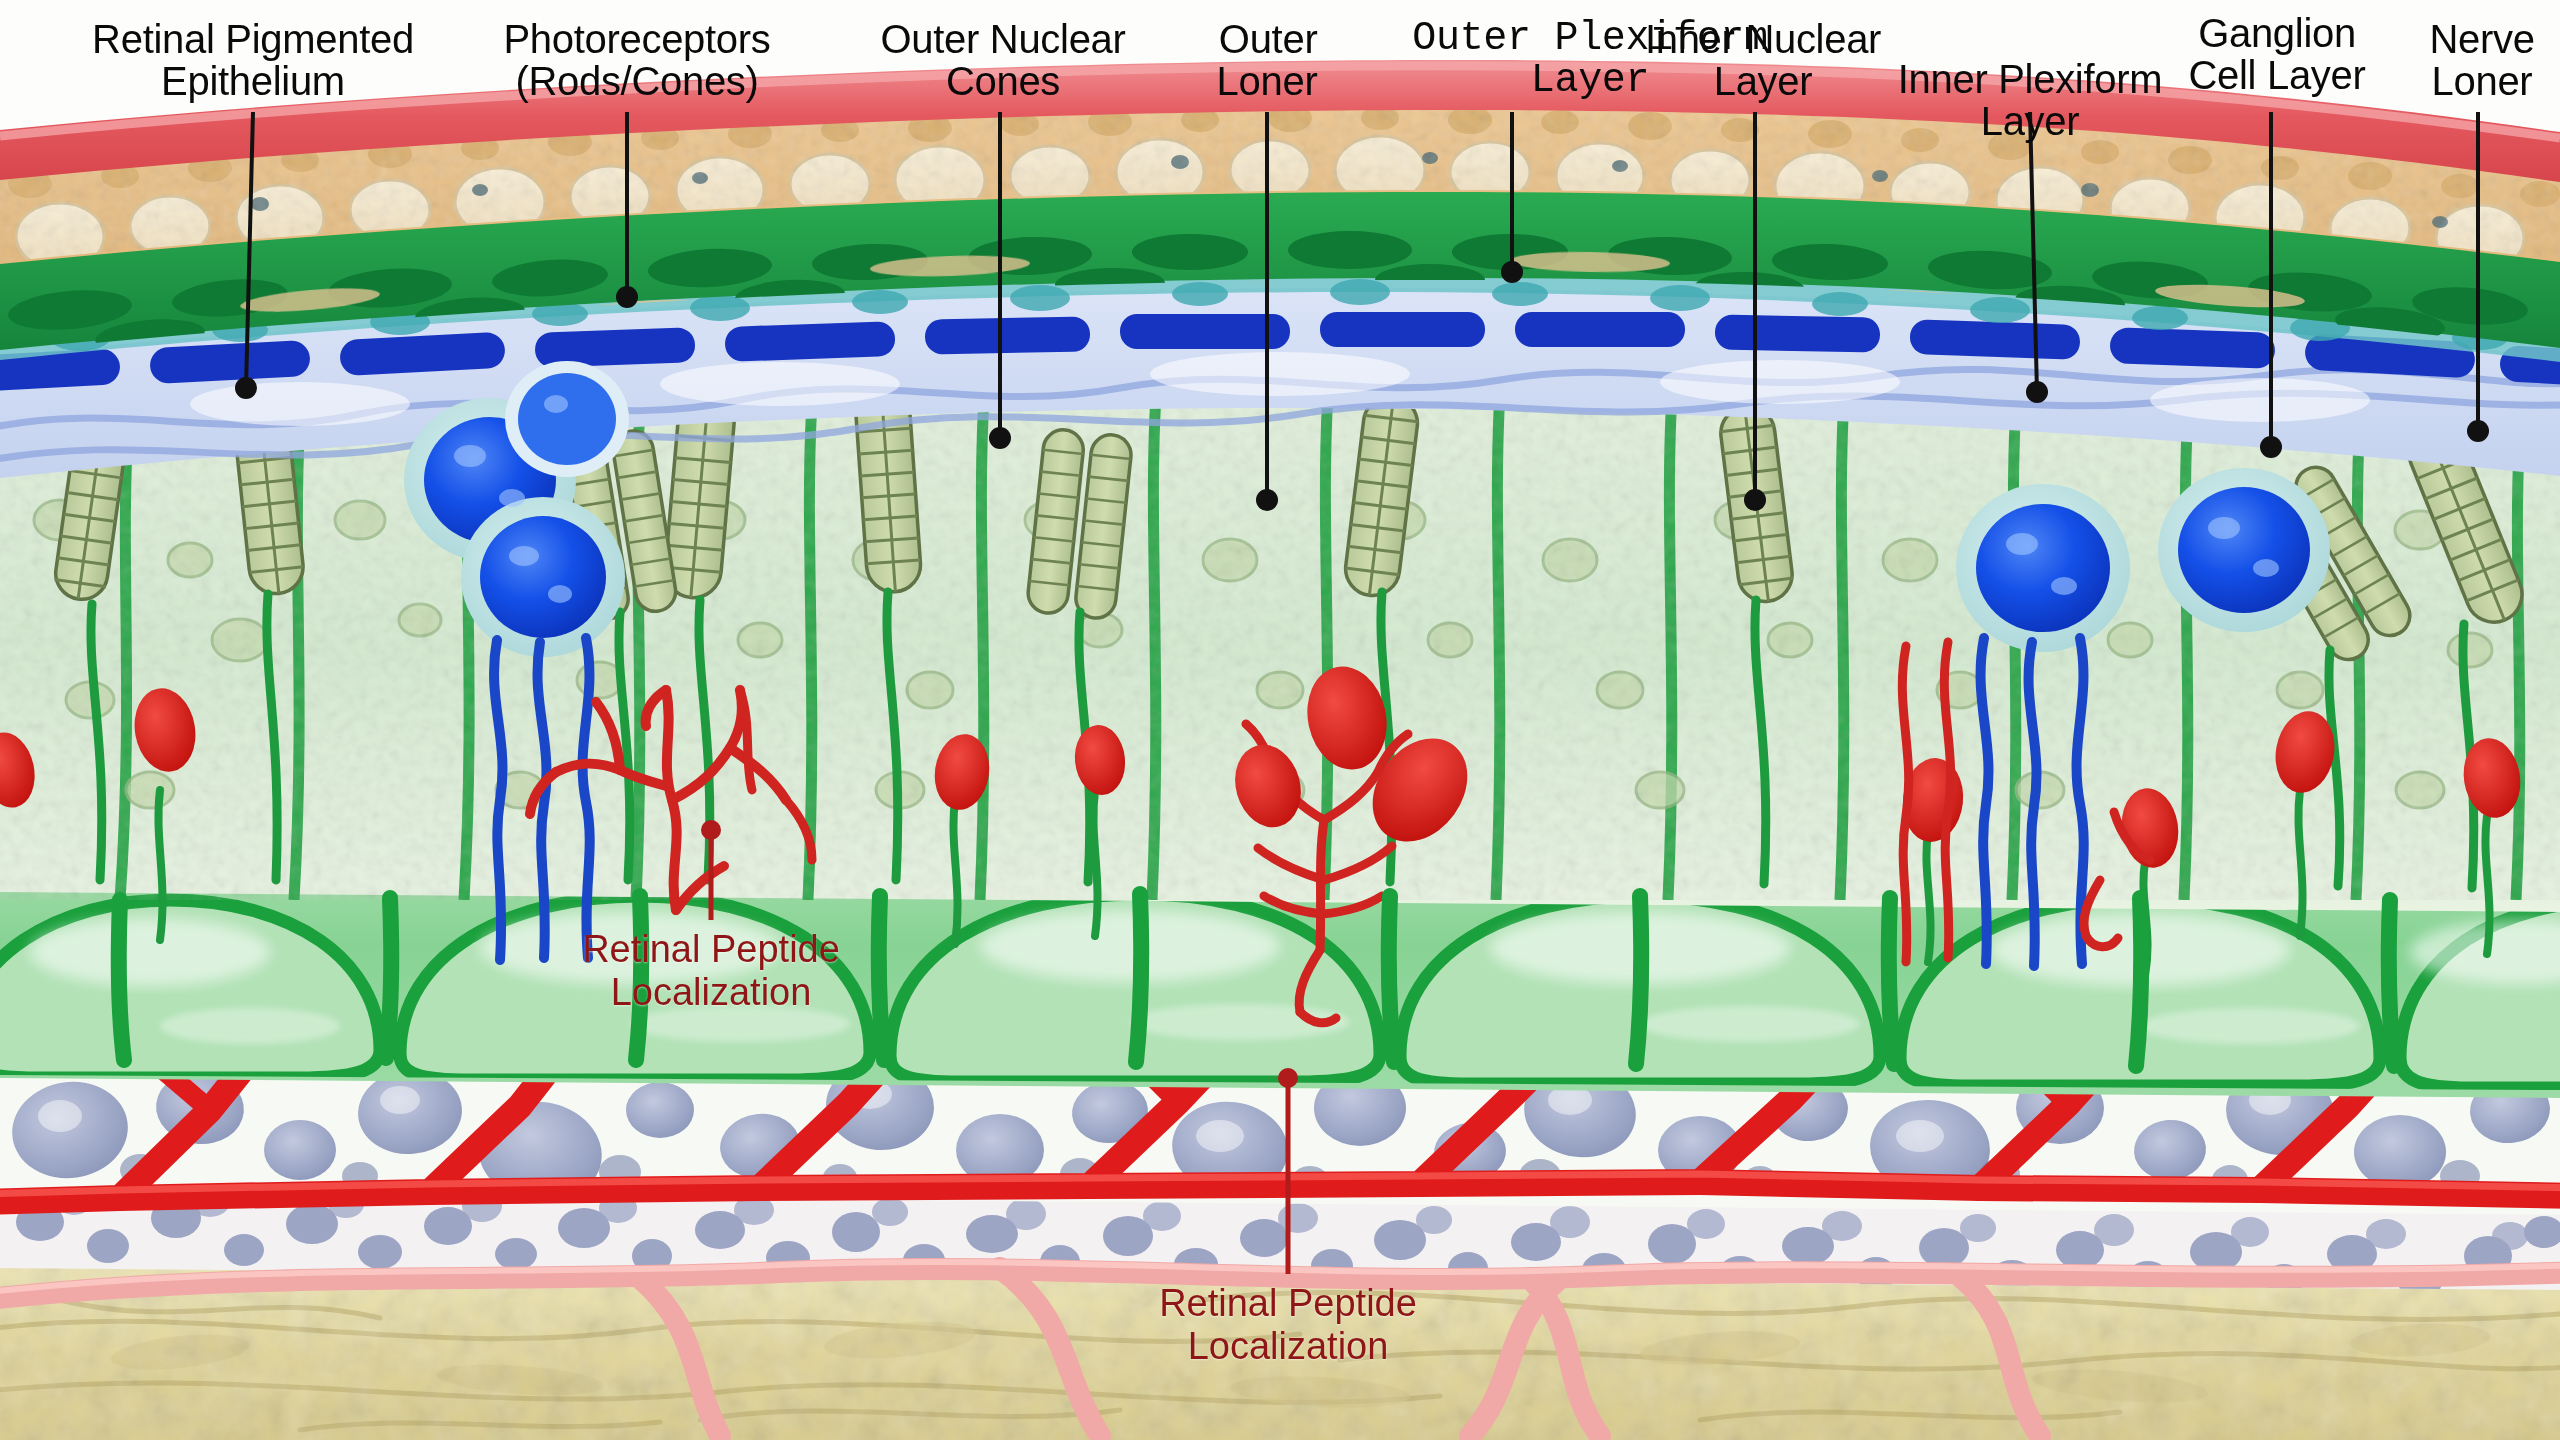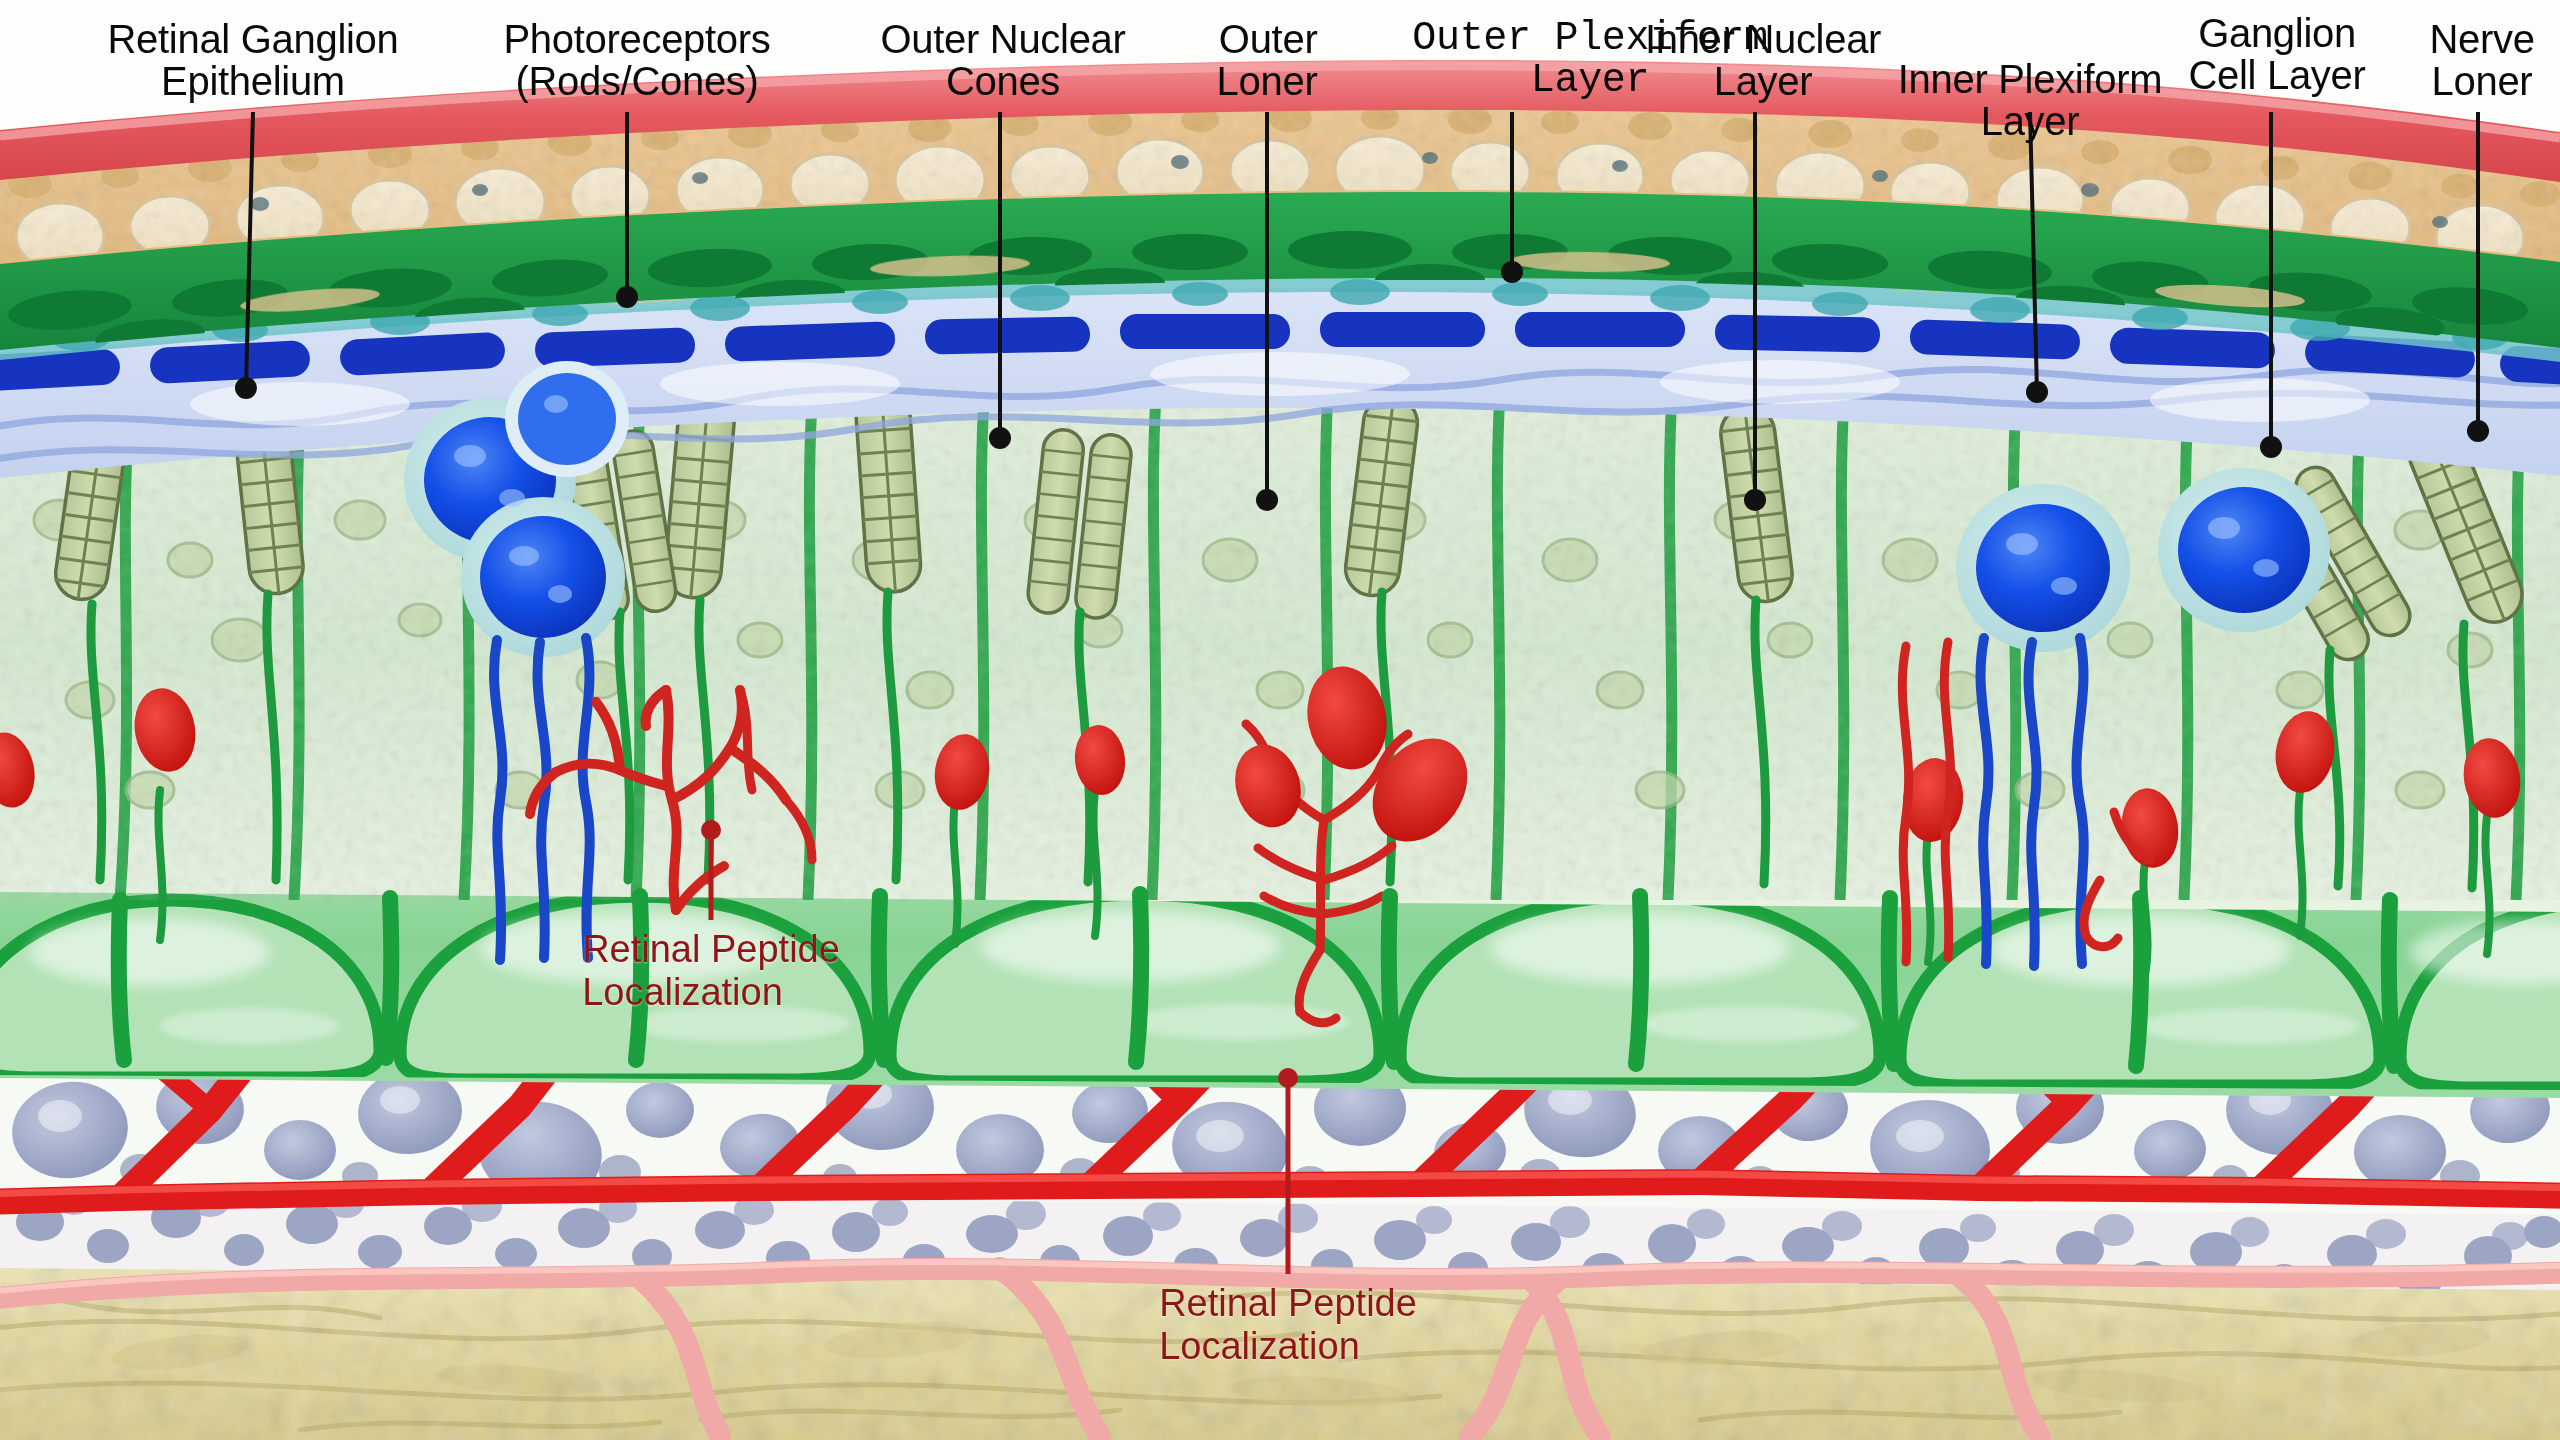--- a/index.html
+++ b/index.html
@@ -3,21 +3,21 @@
 <meta charset="utf-8">
 <title>Retinal Layers Diagram</title>
 <style>
   html,body{margin:0;padding:0;background:#fff;}
   body{font-family:"Liberation Sans",sans-serif;}
   #stage{position:relative;width:2560px;height:1440px;background:#fdfdfb;overflow:hidden;}
   #art{position:absolute;inset:0;width:2560px;height:1440px;}
   .lbl{position:absolute;text-align:center;font-family:"Liberation Sans",sans-serif;
        font-size:40px;line-height:1.06;color:#0a0a0a;white-space:pre-line;
        letter-spacing:-0.3px;transform:translateX(-50%);}
-  .ann{position:absolute;font-family:"Liberation Sans",sans-serif;
+  .ann{position:absolute;text-align:center;font-family:"Liberation Sans",sans-serif;
        font-size:38px;line-height:1.12;color:#8e1616;white-space:pre-line;
        transform:translateX(-50%);text-shadow:0 1px 2px rgba(255,255,255,.55);}
   #leaders{position:absolute;inset:0;width:2560px;height:1440px;pointer-events:none;}
 </style>
 </head>
 <body>
 
 <div id="stage">
 
   <svg id="art" viewBox="0 0 2560 1440" preserveAspectRatio="none">
@@ -940,21 +940,21 @@
       </g>
     <g id="annLeaders" stroke="#b01b1b" stroke-width="5" fill="#b01b1b">
         <line x1="711" y1="920" x2="711" y2="830"></line>
         <circle cx="711" cy="830" r="10" stroke="none"></circle>
         <line x1="1288" y1="1274" x2="1288" y2="1078"></line>
         <circle cx="1288" cy="1078" r="10" stroke="none"></circle>
       </g>
   </svg>
 
   <div id="labelLayer">
-      <div class="lbl" style="left: 253px; top: 18px;">Retinal Ganglion
+      <div class="lbl" style="left: 253px; top: 18px;">Retinal Pigmented
 Epithelium</div>
       <div class="lbl" style="left: 637px; top: 18px;">Photoreceptors
 (Rods/Cones)</div>
       <div class="lbl" style="left: 1003px; top: 18px;">Outer Nuclear
 Cones</div>
       <div class="lbl" style="left: 1267px; top: 18px; text-align: right;">Outer
 Loner</div>
       <div class="lbl" style="left: 1590px; top: 18px; font-family: Liberation Mono, monospace;">Outer Plexiform
 Layer</div>
       <div class="lbl" style="left: 1755px; top: 18px; margin-left: 8px;">Inner Nuclear

